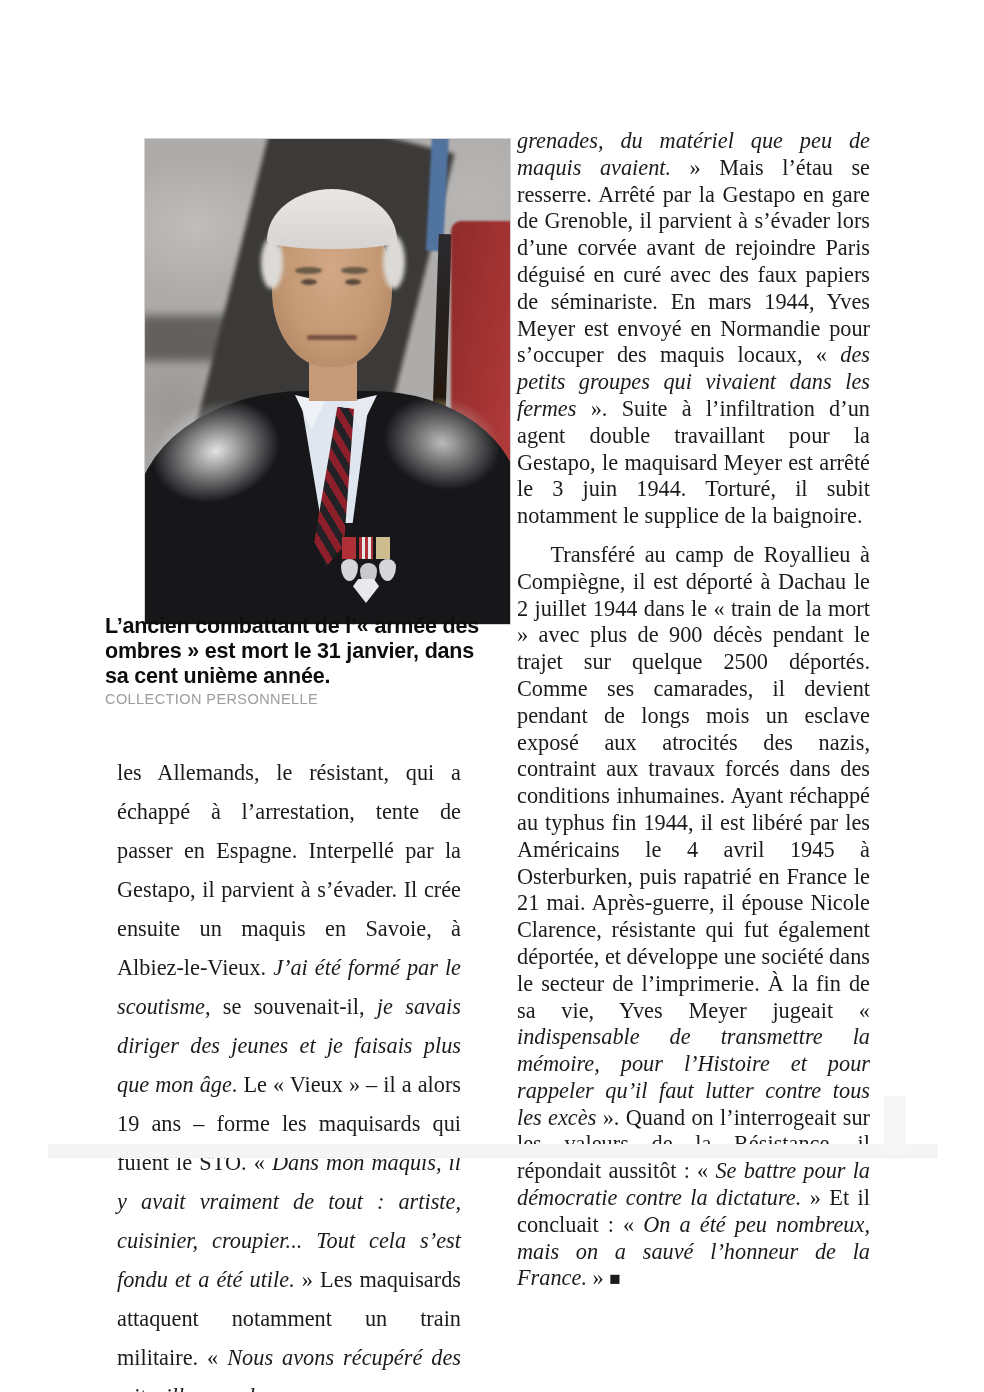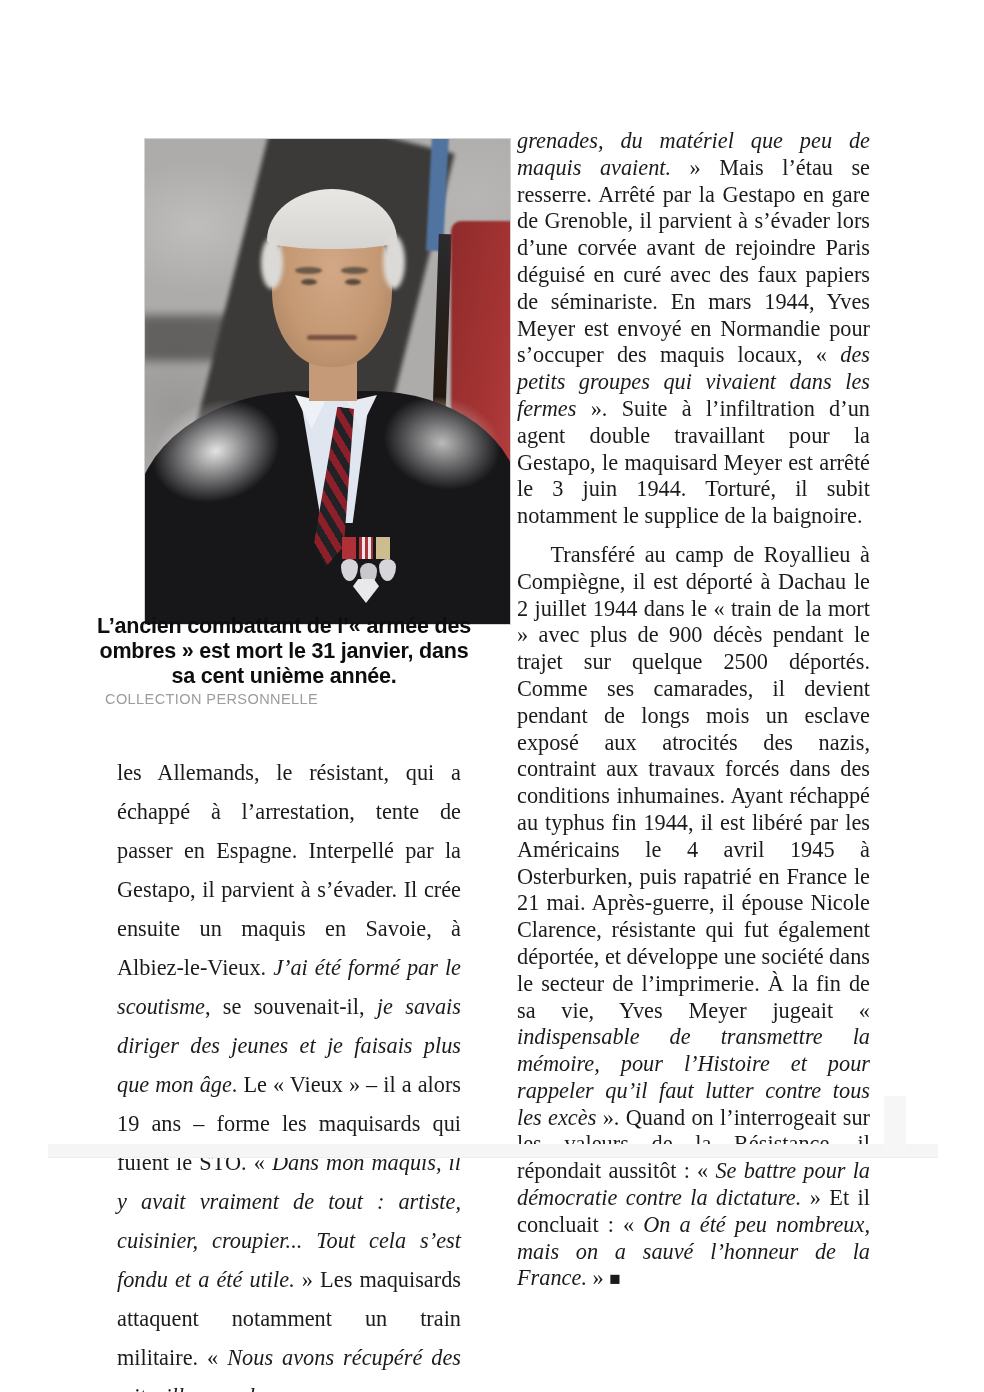--- a/index.html
+++ b/index.html
@@ -58,23 +58,23 @@
   .p-medals .rib{position:static;width:14px;height:22px;}
   .rib1{background:#b03038;}
   .rib2{background:repeating-linear-gradient(90deg,#b03038 0 3px,#e8e8e8 3px 6px);}
   .rib3{background:#cdbd8e;}
   .p-pend{top:420px;width:17px;height:22px;background:var(--medal-silver);
       border-radius:50% 50% 50% 50% / 35% 35% 65% 65%;}
   .pd1{left:196px;} .pd2{left:215px;top:424px;background:#c9c9cd;} .pd3{left:234px;}
   .p-pend-big{left:208px;top:440px;width:26px;height:24px;background:#e9e9ec;
       clip-path:polygon(50% 100%,0 30%,20% 0,80% 0,100% 30%);}
   
-  .caption{position:absolute;left:92px;top:614px;width:384px;
+  .caption{position:absolute;left:105px;top:614px;width:384px;
       font-family:"Liberation Sans", sans-serif;font-weight:700;font-size:21.5px;line-height:24.8px;
-      letter-spacing:-0.2px;color:var(--caption-text);text-align:center;}
+      letter-spacing:-0.2px;color:var(--caption-text);}
   .credit{position:absolute;left:105px;top:690px;width:384px;
       font-family:"Liberation Sans", sans-serif;font-size:15px;color:var(--credit-text);
       letter-spacing:0.4px;transform:scaleX(.97);transform-origin:left;}
   
   .col{position:absolute;color:var(--body-text);text-align:justify;
       hyphens:auto;-webkit-hyphens:auto;}
   #col-left{left:105px;top:741px;width:368px;font-size:22.3px;line-height:39px;}
   #col-right{left:505px;top:116px;width:377px;font-size:22.3px;line-height:26.8px;}
   .article-p{margin:12px;text-align:justify;}
   .article-p.indent{text-indent:1.5em;}

